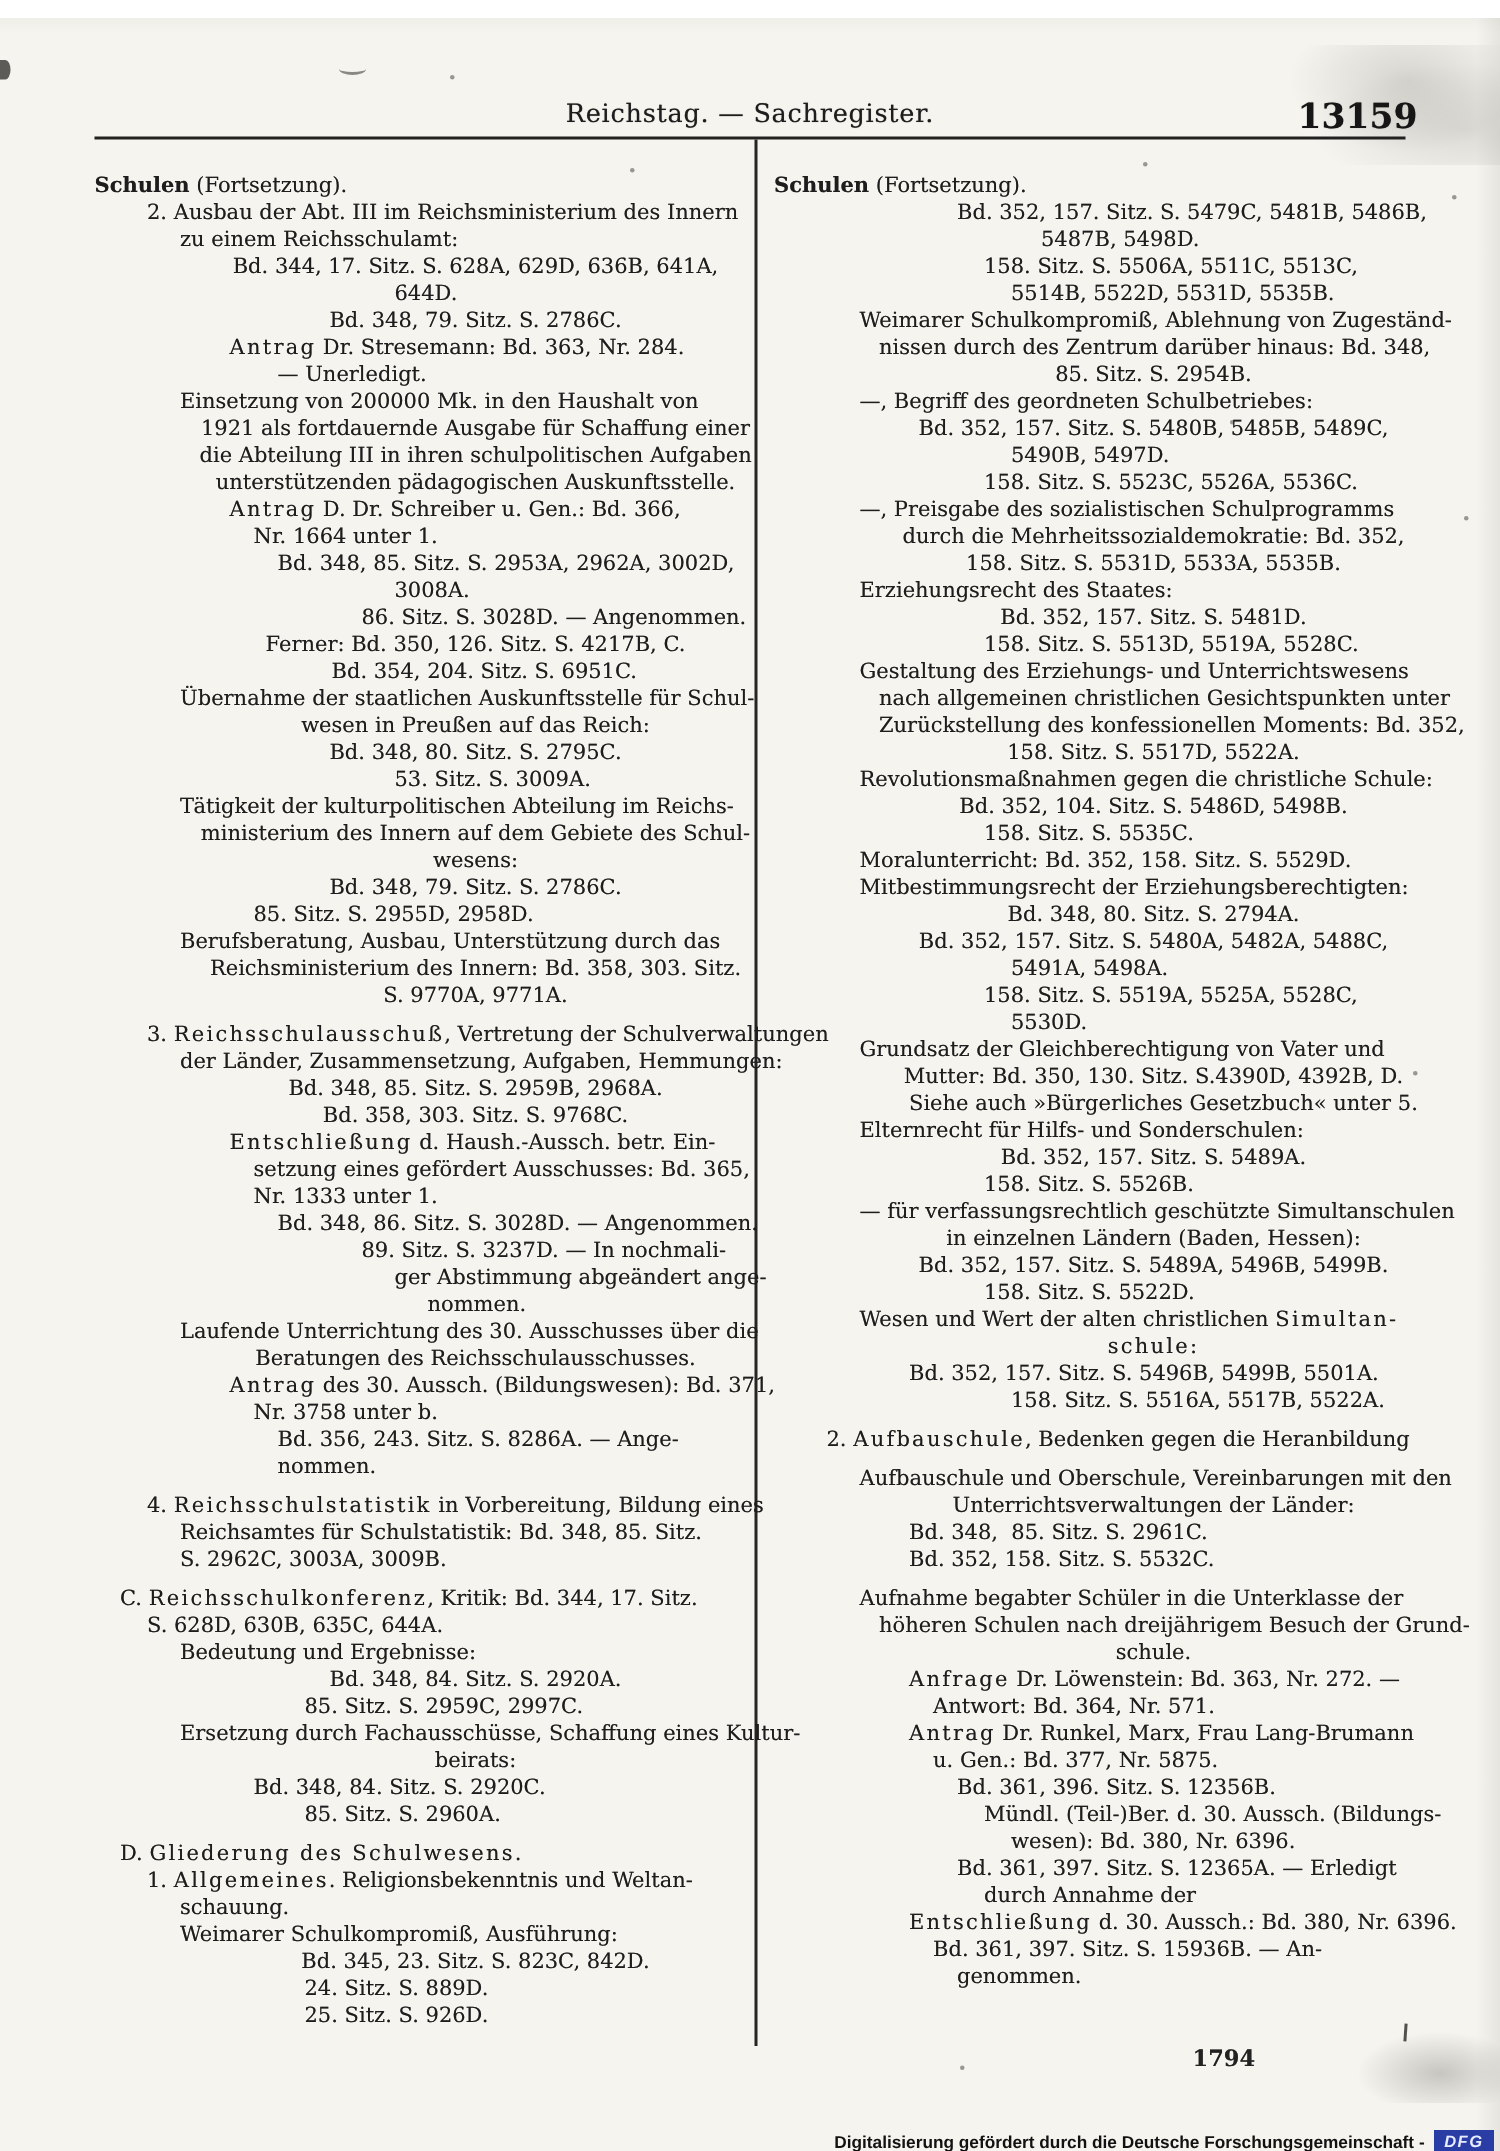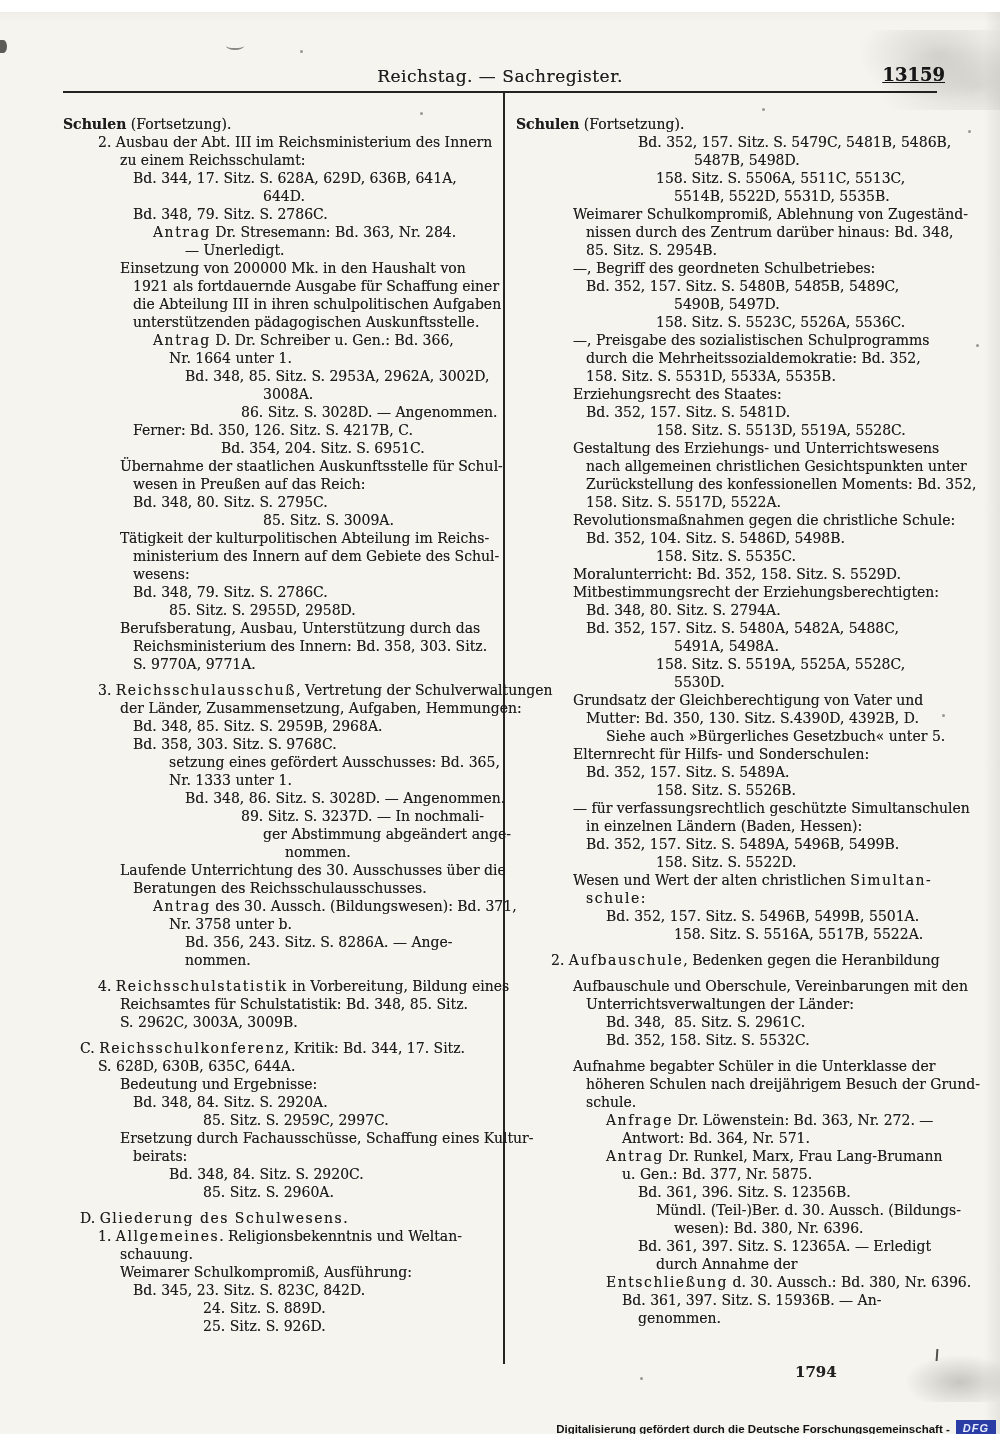--- a/index.html
+++ b/index.html
@@ -5,34 +5,34 @@
   html,body{margin:0;padding:0;}
   body{width:1000px;height:1434px;position:relative;background:#ffffff;
        font-family:"DejaVu Serif", serif;overflow:hidden;}
   .page{position:absolute;left:0;top:12px;width:1000px;height:1434px;
         background:#f5f4ef;
         background-image:linear-gradient(to left, rgba(90,90,85,0.10), rgba(0,0,0,0) 16px),
                          linear-gradient(to bottom, rgba(120,120,110,0.05), rgba(0,0,0,0) 10px);}
   .header-title{position:absolute;left:0;right:0;top:54px;text-align:center;
         font-size:17px;letter-spacing:0.5px;color:#1d1d1d;
         text-shadow:0 0 0.5px rgba(20,20,20,0.6);}
-  .page-number{position:absolute;right:55px;top:52px;font-size:18px;font-weight:bold;
-        color:#161616;text-shadow:0 0 0.5px rgba(20,20,20,0.6);text-decoration:underline;}
+  .page-number{position:absolute;right:55px;top:52px;font-size:23px;font-weight:bold;
+        color:#161616;text-shadow:0 0 0.5px rgba(20,20,20,0.6);}
   .hrule{position:absolute;left:63px;top:79px;width:874px;height:2px;background:#222120;}
   .vrule{position:absolute;left:503px;top:81px;width:2px;height:1271px;background:#262524;}
   .col{position:absolute;top:103px;}
   .col-left{left:63px;width:438px;}
   .col-right{left:516px;width:436px;}
   .line{font-size:14px;line-height:18px;white-space:pre;color:#1d1d1d;
         text-shadow:0 0 0.4px rgba(25,25,25,0.55);}
   .gap{margin-top:8px;}
   .st-b{font-weight:bold;}
   .st-sp{letter-spacing:1.5px;}
   .i0{padding-left:0;}   .i1{padding-left:17px;}  .i2{padding-left:35px;}
-  .i3{padding-left:57px;}.i4{padding-left:70px;}  .i5{padding-left:90px;}
+  .i3{padding-left:57px;}.i4{padding-left:70px;text-align:center;}  .i5{padding-left:90px;}
   .i6{padding-left:106px;}.i7{padding-left:122px;}.i8{padding-left:140px;}
   .i9{padding-left:158px;}.i10{padding-left:178px;}.i11{padding-left:200px;}
   .i12{padding-left:222px;}
   .sig{position:absolute;left:795px;top:1351px;font-size:15px;font-weight:bold;color:#222;
        text-shadow:0 0 0.4px rgba(25,25,25,0.5);}
   .footer{position:absolute;right:4px;top:1408px;display:flex;align-items:center;gap:6px;
        font-family:Liberation Sans, sans-serif;font-weight:bold;font-size:11.5px;color:#121212;}
   .dfg-box{display:inline-block;background:#2a3da5;color:#e8ecff;font-size:11px;
        font-weight:bold;font-style:italic;padding:2px 7px 3px 7px;letter-spacing:1px;}
   
@@ -89,33 +89,34 @@
       <div class="line i5"><span class="st-sp">Antrag</span><span> D. Dr. Schreiber u. Gen.: Bd. 366,</span></div>
       <div class="line i6">Nr. 1664 unter 1.</div>
       <div class="line i7">Bd. 348, 85. Sitz. S. 2953A, 2962A, 3002D,</div>
       <div class="line i11">3008A.</div>
       <div class="line i10">86. Sitz. S. 3028D. — Angenommen.</div>
       <div class="line i4">Ferner: Bd. 350, 126. Sitz. S. 4217B, C.</div>
       <div class="line i9">Bd. 354, 204. Sitz. S. 6951C.</div>
       <div class="line i3">Übernahme der staatlichen Auskunftsstelle für Schul-</div>
       <div class="line i4">wesen in Preußen auf das Reich:</div>
       <div class="line i4">Bd. 348, 80. Sitz. S. 2795C.</div>
-      <div class="line i11">85. Sitz. S. 3009A.</div>
+      <div class="line i11">53. Sitz. S. 3009A.</div>
       <div class="line i3">Tätigkeit der kulturpolitischen Abteilung im Reichs-</div>
       <div class="line i4">ministerium des Innern auf dem Gebiete des Schul-</div>
       <div class="line i4">wesens:</div>
       <div class="line i4">Bd. 348, 79. Sitz. S. 2786C.</div>
       <div class="line i6">85. Sitz. S. 2955D, 2958D.</div>
       <div class="line i3">Berufsberatung, Ausbau, Unterstützung durch das</div>
       <div class="line i4">Reichsministerium des Innern: Bd. 358, 303. Sitz.</div>
       <div class="line i4">S. 9770A, 9771A.</div>
       <div class="line i2 gap"><span>3. </span><span class="st-sp">Reichsschulausschuß</span><span>, Vertretung der Schulverwaltungen</span></div>
       <div class="line i3">der Länder, Zusammensetzung, Aufgaben, Hemmungen:</div>
       <div class="line i4">Bd. 348, 85. Sitz. S. 2959B, 2968A.</div>
       <div class="line i4">Bd. 358, 303. Sitz. S. 9768C.</div>
+      <div class="line i5"><span class="st-sp">Entschließung</span><span> d. Haush.-Aussch. betr. Ein-</span></div>
       <div class="line i6">setzung eines gefördert Ausschusses: Bd. 365,</div>
       <div class="line i6">Nr. 1333 unter 1.</div>
       <div class="line i7">Bd. 348, 86. Sitz. S. 3028D. — Angenommen.</div>
       <div class="line i10">89. Sitz. S. 3237D. — In nochmali-</div>
       <div class="line i11">ger Abstimmung abgeändert ange-</div>
       <div class="line i12">nommen.</div>
       <div class="line i3">Laufende Unterrichtung des 30. Ausschusses über die</div>
       <div class="line i4">Beratungen des Reichsschulausschusses.</div>
       <div class="line i5"><span class="st-sp">Antrag</span><span> des 30. Aussch. (Bildungswesen): Bd. 371,</span></div>
       <div class="line i6">Nr. 3758 unter b.</div>

